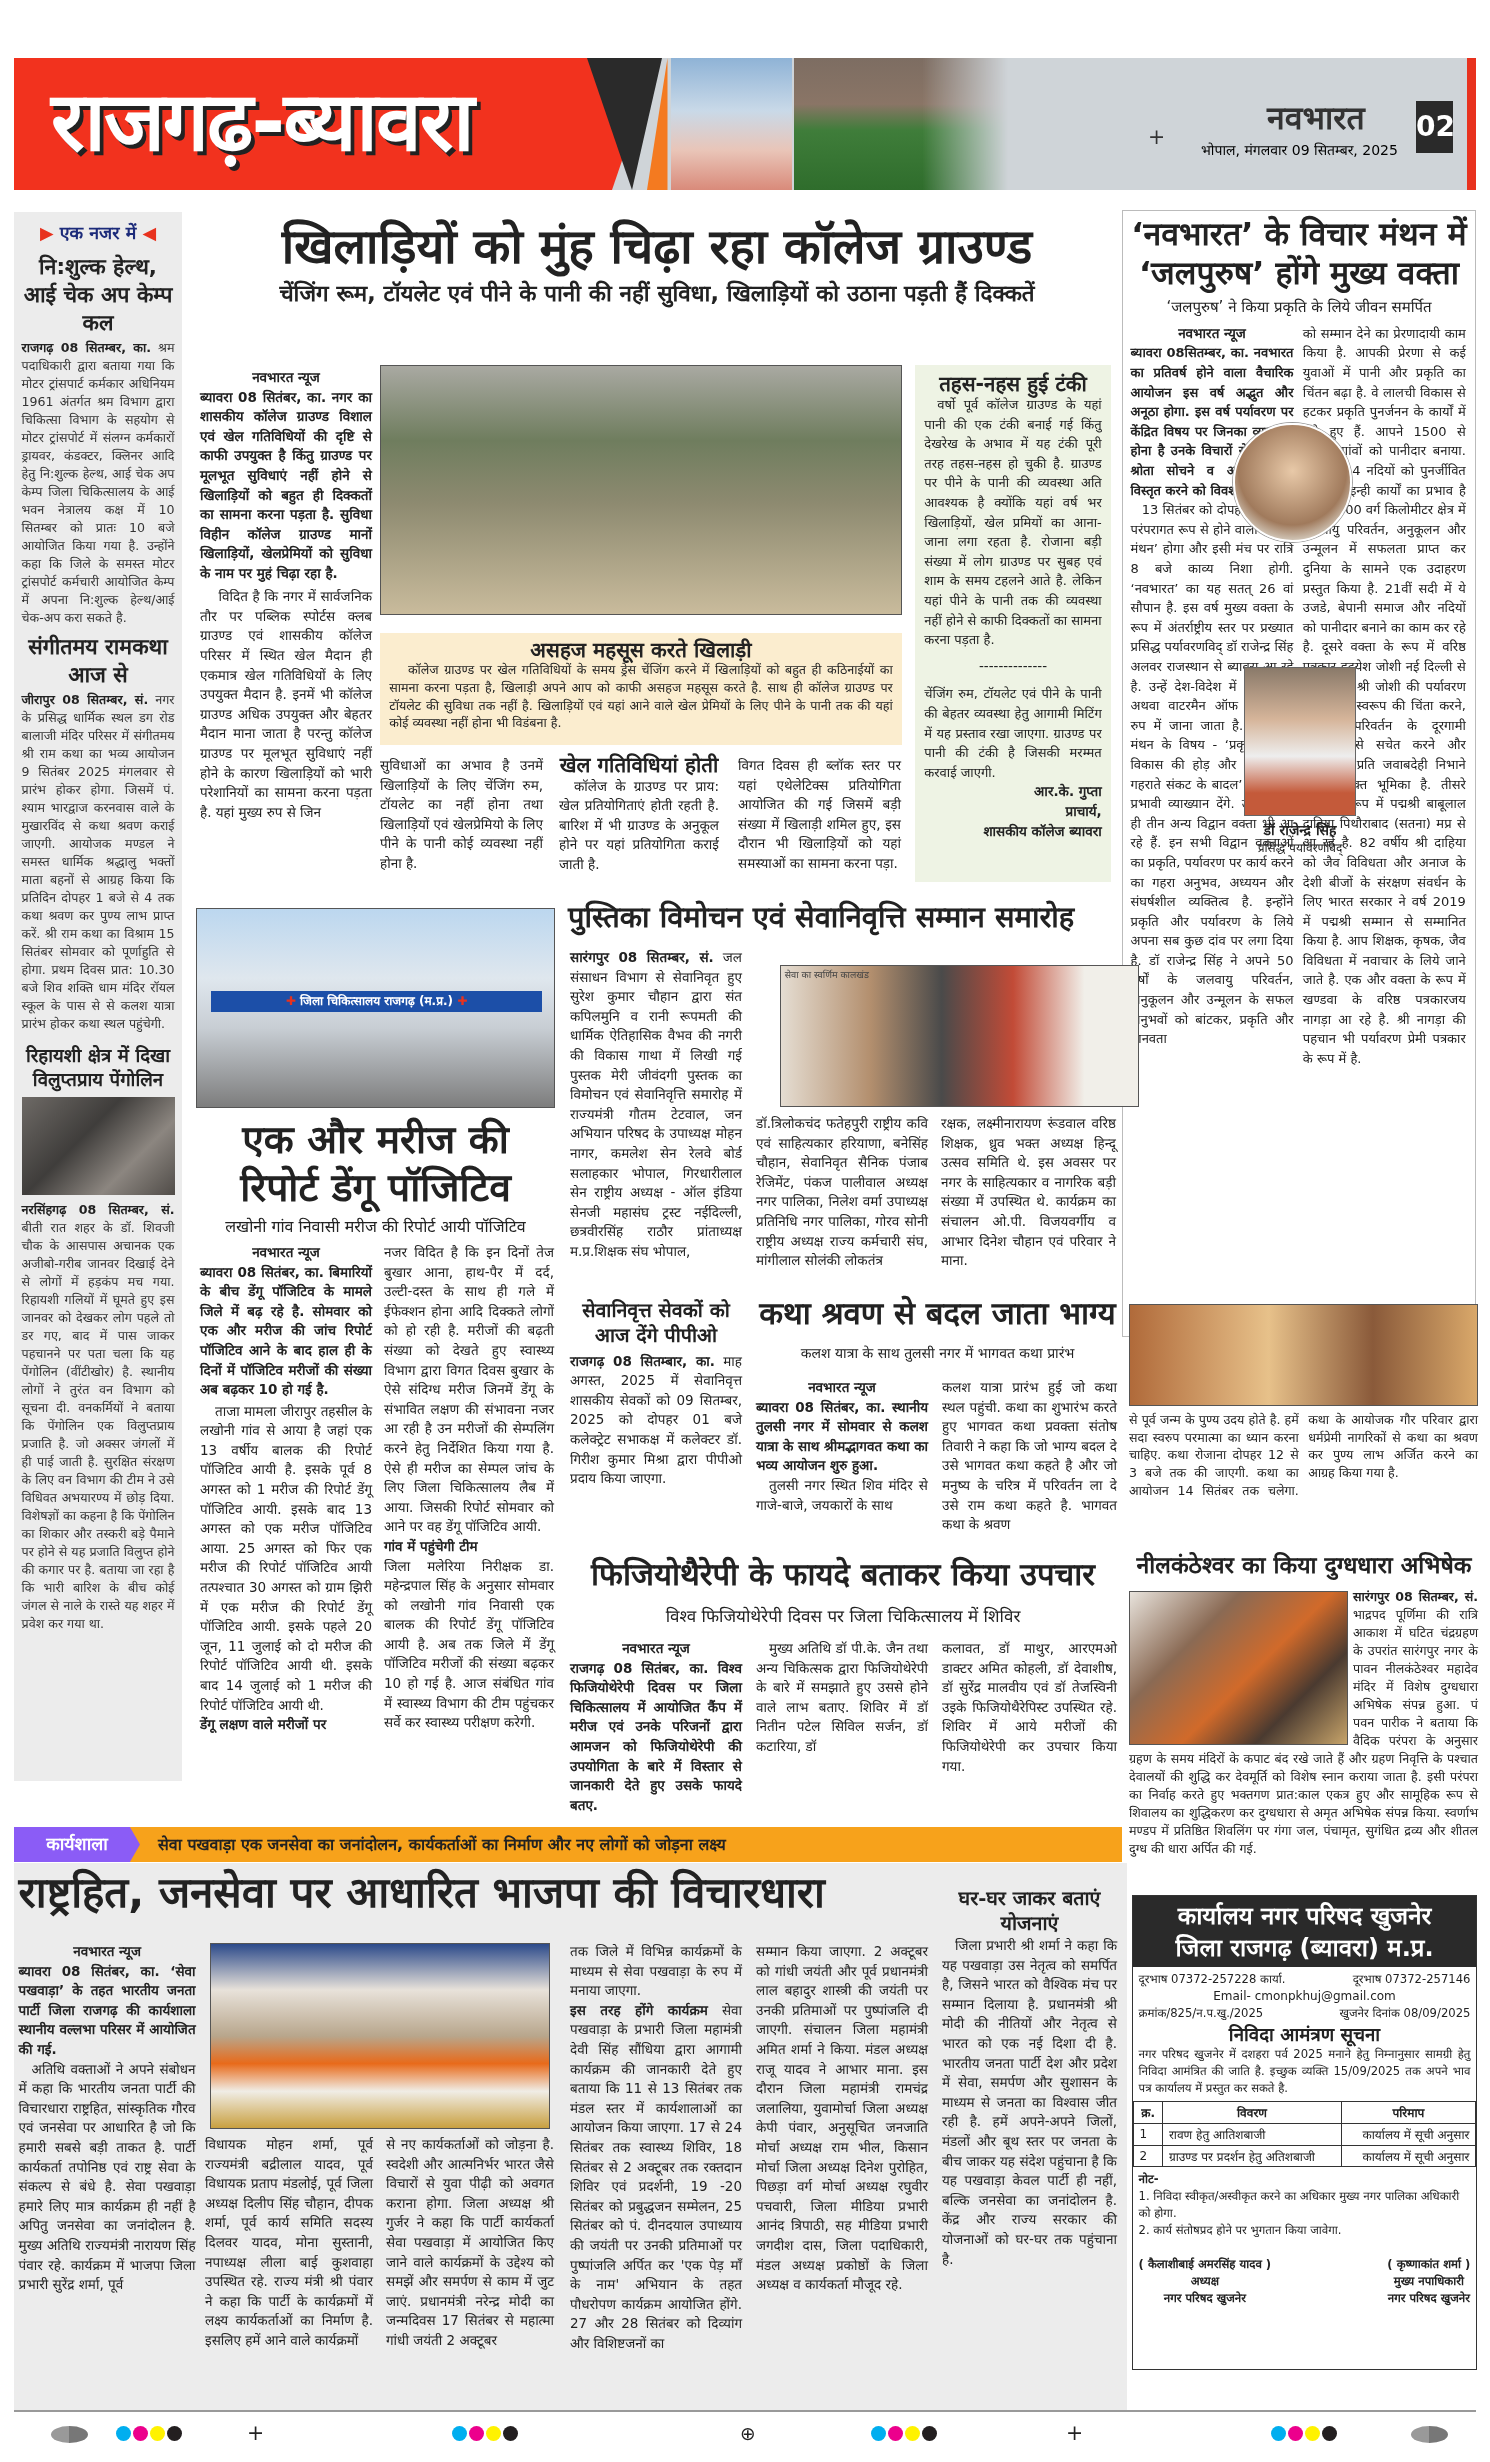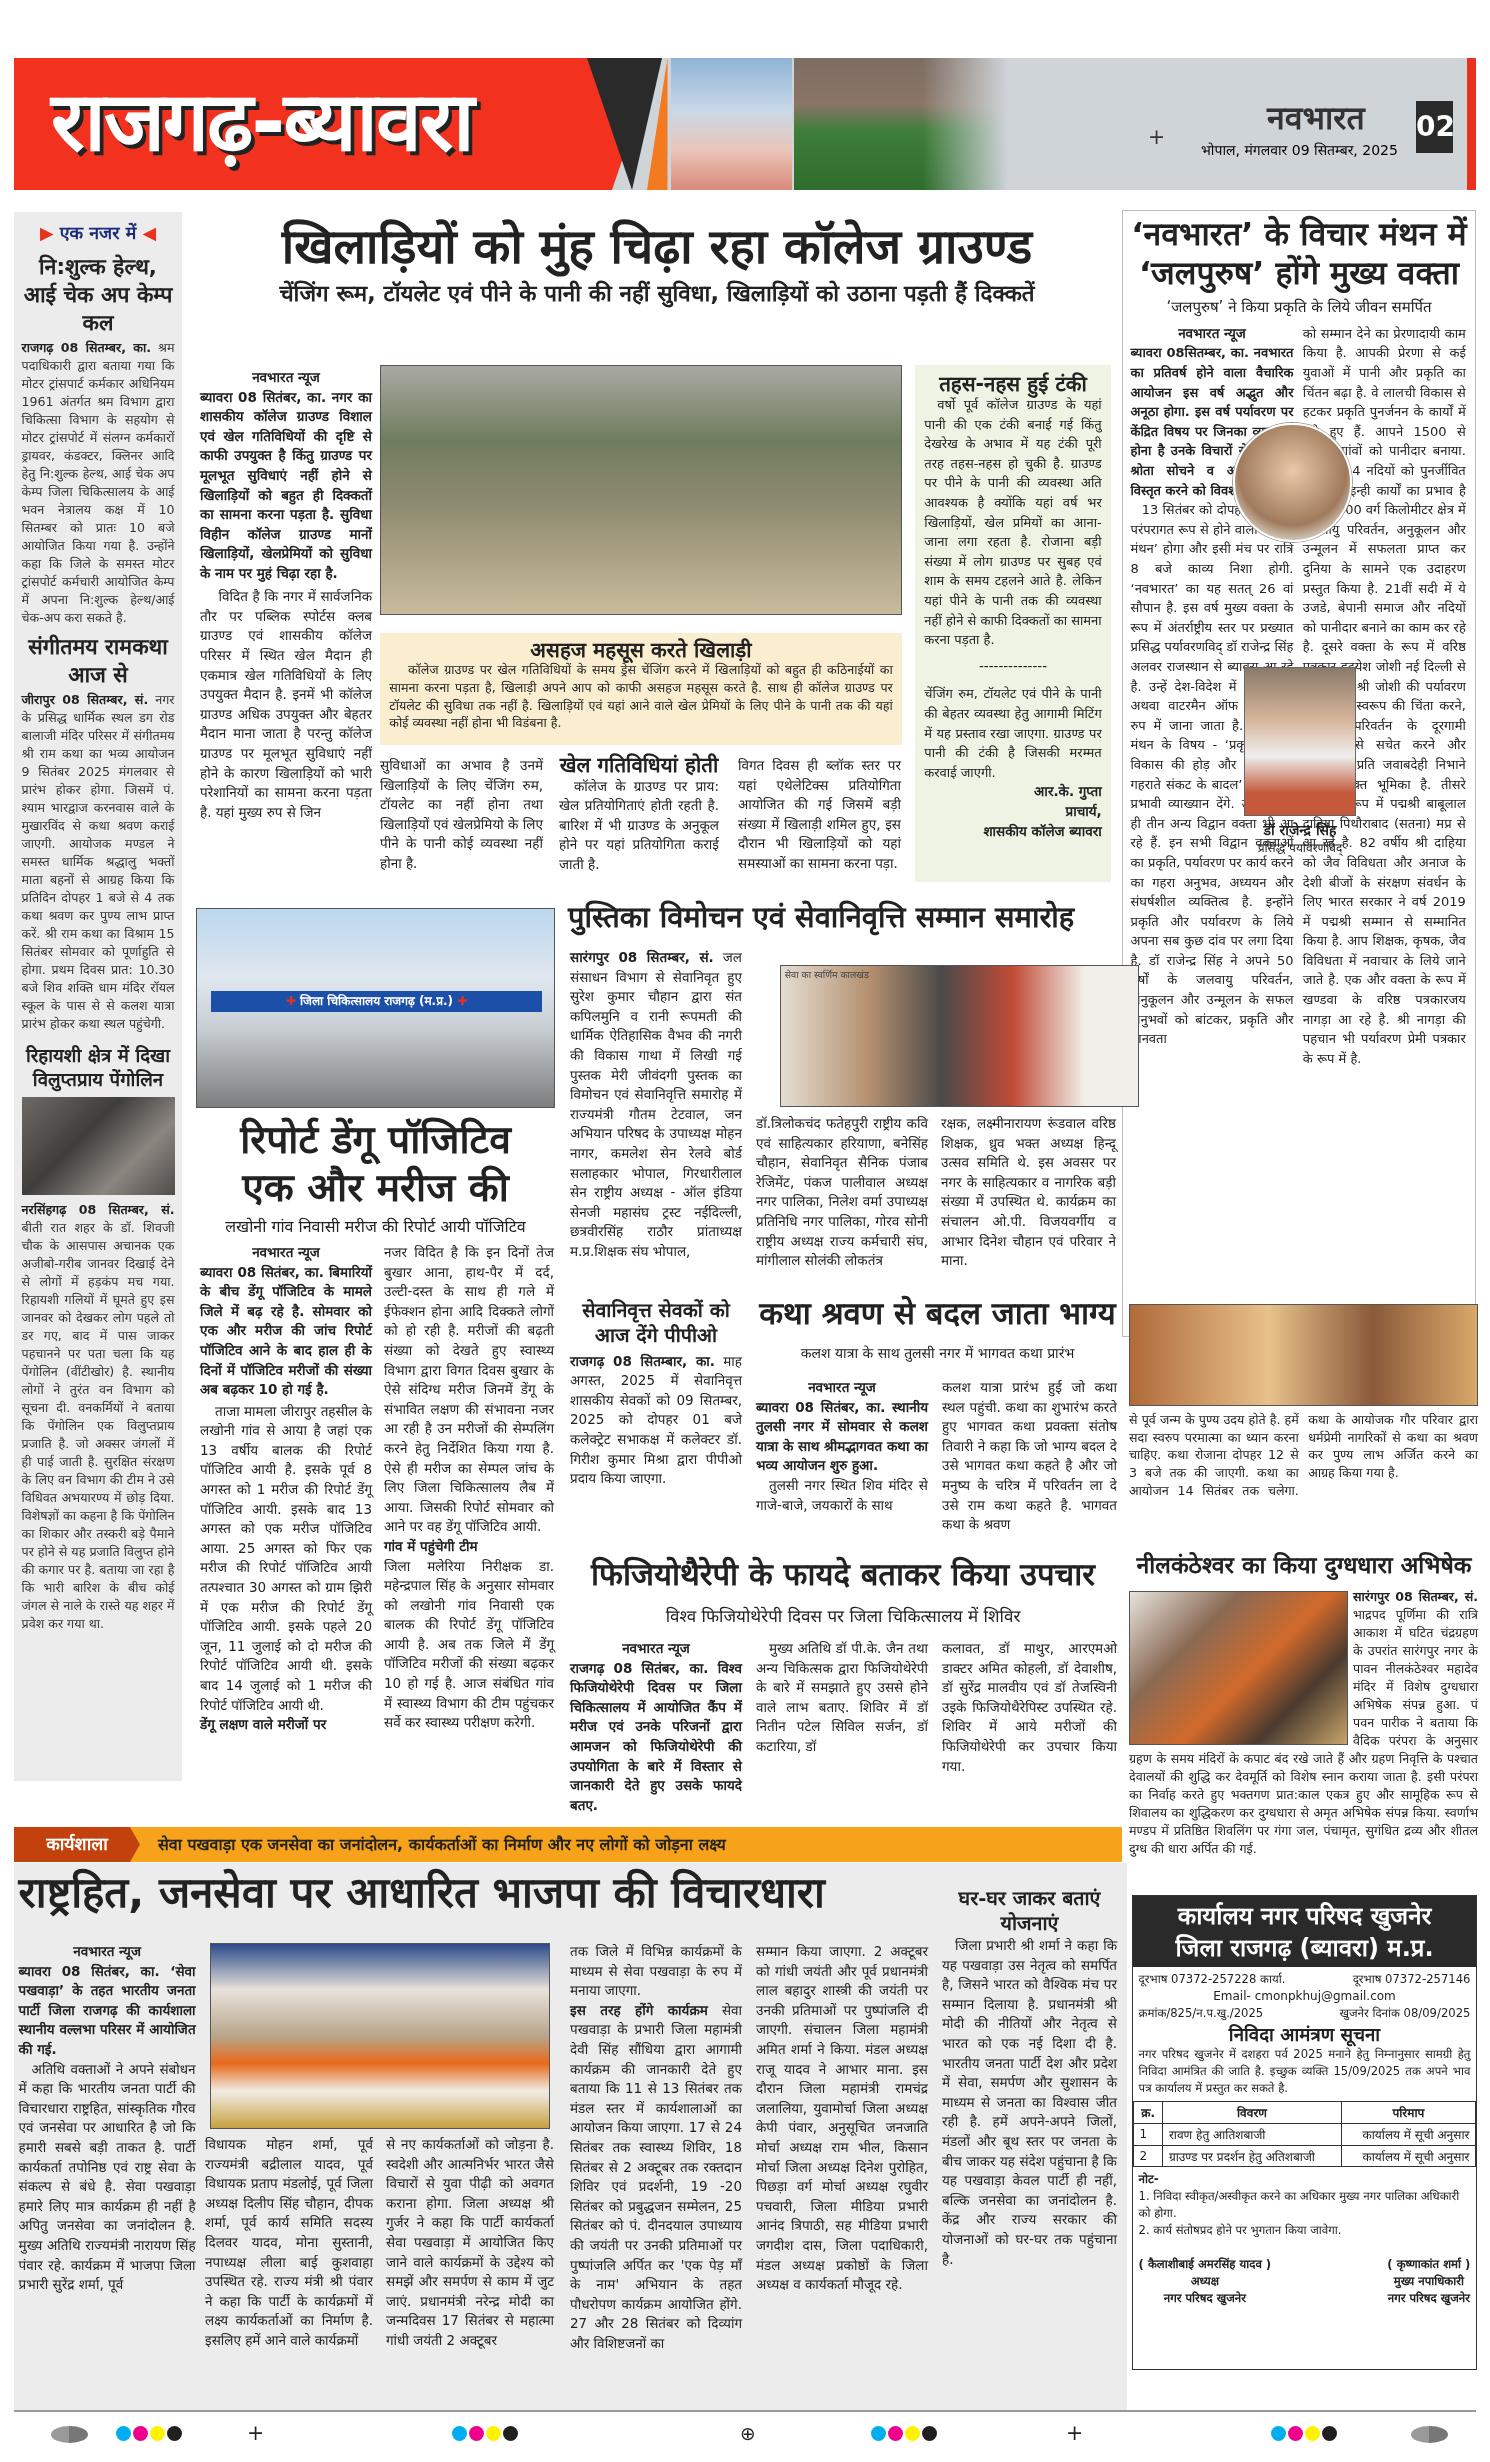--- a/index.html
+++ b/index.html
@@ -111,22 +111,22 @@
   <div class="abs" style="left:112px;top:609px;width:130px;text-align:center">
     <div style="font-size:14px;font-weight:bold">डॉ राजेन्द्र सिंह</div>
     <div style="font-size:12px">प्रसिद्ध पर्यावरणविद्</div>
   </div>
 </div>
 
 <div class="abs" style="left:196px;top:908px;width:359px;height:200px;background:linear-gradient(180deg,#bcd7ef 0%,#dfe7ee 35%,#c8ced4 60%,#7d7d7d 100%);border:0.9px solid #555">
   <div class="abs" style="left:14px;top:82px;width:331px;height:20.5px;background:#1c4fa8;color:#fff;font-size:12px;font-weight:bold;text-align:center;line-height:20.5px"><span style="color:#e8321e">✚ </span><span>जिला चिकित्सालय राजगढ़ (म.प्र.)</span><span style="color:#e8321e"> ✚</span></div>
 </div>
 <div class="abs h1" style="left:196px;top:1116px;width:359px;font-size:39px;text-align:center;line-height:48px">
+    <div>एक और मरीज की</div>
     <div>रिपोर्ट डेंगू पॉजिटिव</div>
-    <div>एक और मरीज की</div>
   </div>
 <div class="abs" style="left:196px;top:1215px;width:359px;font-size:16px;text-align:center">लखोनी गांव निवासी मरीज की रिपोर्ट आयी पॉजिटिव</div>
 <div class="abs" style="left:200px;top:1243px;width:172px">
   <div class="txt" style="text-align:center;font-weight:bold">नवभारत न्यूज</div>
   <div class="txt" style="font-weight:bold">ब्यावरा 08 सितंबर, का. बिमारियों के बीच डेंगू पॉजिटिव के मामले जिले में बढ़ रहे है. सोमवार को एक और मरीज की जांच रिपोर्ट पॉजिटिव आने के बाद हाल ही के दिनों में पॉजिटिव मरीजों की संख्या अब बढ़कर 10 हो गई है.</div>
   <div class="txt" style="text-indent:15px;margin-top:1.9px">ताजा मामला जीरापुर तहसील के लखोनी गांव से आया है जहां एक 13 वर्षीय बालक की रिपोर्ट पॉजिटिव आयी है. इसके पूर्व 8 अगस्त को 1 मरीज की रिपोर्ट डेंगू पॉजिटिव आयी. इसके बाद 13 अगस्त को एक मरीज पॉजिटिव आया. 25 अगस्त को फिर एक मरीज की रिपोर्ट पॉजिटिव आयी तत्पश्चात 30 अगस्त को ग्राम झिरी में एक मरीज की रिपोर्ट डेंगू पॉजिटिव आयी. इसके पहले 20 जून, 11 जुलाई को दो मरीज की रिपोर्ट पॉजिटिव आयी थी. इसके बाद 14 जुलाई को 1 मरीज की रिपोर्ट पॉजिटिव आयी थी.</div>
   <div class="txt" style="font-weight:bold">डेंगू लक्षण वाले मरीजों पर</div>
 </div>
 <div class="abs" style="left:384px;top:1243px;width:170px">
   <div class="txt">नजर विदित है कि इन दिनों तेज बुखार आना, हाथ-पैर में दर्द, उल्टी-दस्त के साथ ही गले में ईफेक्शन होना आदि दिक्कते लोगों को हो रही है. मरीजों की बढ़ती संख्या को देखते हुए स्वास्थ्य विभाग द्वारा विगत दिवस बुखार के ऐसे संदिग्ध मरीज जिनमें डेंगू के संभावित लक्षण की संभावना नजर आ रही है उन मरीजों की सेम्पलिंग करने हेतु निर्देशित किया गया है. ऐसे ही मरीज का सेम्पल जांच के लिए जिला चिकित्सालय लैब में आया. जिसकी रिपोर्ट सोमवार को आने पर वह डेंगू पॉजिटिव आयी.</div>
@@ -168,21 +168,21 @@
 <div class="abs txt" style="left:942px;top:1639px;width:175px">कलावत, डॉ माथुर, आरएमओ डाक्टर अमित कोहली, डॉ देवाशीष, डॉ सुरेंद्र मालवीय एवं डॉ तेजस्विनी उइके फिजियोथैरेपिस्ट उपस्थित रहे. शिविर में आये मरीजों की फिजियोथेरेपी कर उपचार किया गया.</div>
 
 <div class="abs h1" style="left:1127px;top:1553px;width:354px;font-size:23px;text-align:center">नीलकंठेश्वर का किया दुग्धधारा अभिषेक</div>
 <div class="abs" style="left:1129px;top:1591px;width:219px;height:154px;background:linear-gradient(135deg,#e8e3dc,#8a6a54 30%,#d16a2a 55%,#4a3a30 75%,#c7a46a);border:0.9px solid #555"></div>
 <div class="abs txt" style="left:1129px;top:1588px;width:349px;font-size:12.6px;line-height:18px">
   <div style="float:left;width:224px;height:158px"></div>
   <b>सारंगपुर 08 सितम्बर, सं.</b> <span>भाद्रपद पूर्णिमा की रात्रि आकाश में घटित चंद्रग्रहण के उपरांत सारंगपुर नगर के पावन नीलकंठेश्वर महादेव मंदिर में विशेष दुग्धधारा अभिषेक संपन्न हुआ. पं पवन पारीक ने बताया कि वैदिक परंपरा के अनुसार ग्रहण के समय मंदिरों के कपाट बंद रखे जाते हैं और ग्रहण निवृत्ति के पश्चात देवालयों की शुद्धि कर देवमूर्ति को विशेष स्नान कराया जाता है. इसी परंपरा का निर्वाह करते हुए भक्तगण प्रात:काल एकत्र हुए और सामूहिक रूप से शिवालय का शुद्धिकरण कर दुग्धधारा से अमृत अभिषेक संपन्न किया. स्वर्णाभ मण्डप में प्रतिष्ठित शिवलिंग पर गंगा जल, पंचामृत, सुगंधित द्रव्य और शीतल दुग्ध की धारा अर्पित की गई.</span>
 </div>
 
 <div class="abs" style="left:14px;top:1827px;width:1108px;height:35px;background:#f7a21b">
-  <div class="abs" style="left:0;top:0;width:126px;height:35px;background:#c2410c;color:#fff;font-size:17.7px;font-weight:bold;text-align:center;line-height:35px;clip-path:polygon(0 0,92% 0,100% 50%,92% 100%,0 100%)">कार्यशाला</div>
+  <div class="abs" style="left:0;top:0;width:126px;height:35px;background:#8b5cf6;color:#fff;font-size:17.7px;font-weight:bold;text-align:center;line-height:35px;clip-path:polygon(0 0,92% 0,100% 50%,92% 100%,0 100%)">कार्यशाला</div>
   <div class="abs" style="left:144px;top:0;line-height:35px;font-size:16px;font-weight:bold;color:#222">सेवा पखवाड़ा एक जनसेवा का जनांदोलन, कार्यकर्ताओं का निर्माण और नए लोगों को जोड़ना लक्ष्य</div>
 </div>
 <div class="abs" style="left:14px;top:1863px;width:1113px;height:549px;background:#ececec"></div>
 <div class="abs h1" style="left:18.6px;top:1870px;width:922px;font-size:42px">राष्ट्रहित, जनसेवा पर आधारित भाजपा की विचारधारा</div>
 <div class="abs" style="left:18.6px;top:1942px;width:177px">
   <div class="txt" style="text-align:center;font-weight:bold">नवभारत न्यूज</div>
   <div class="txt" style="font-weight:bold">ब्यावरा 08 सितंबर, का. ‘सेवा पखवाड़ा’ के तहत भारतीय जनता पार्टी जिला राजगढ़ की कार्यशाला स्थानीय वल्लभा परिसर में आयोजित की गई.</div>
   <div class="txt" style="text-indent:13px">अतिथि वक्ताओं ने अपने संबोधन में कहा कि भारतीय जनता पार्टी की विचारधारा राष्ट्रहित, सांस्कृतिक गौरव एवं जनसेवा पर आधारित है जो कि हमारी सबसे बड़ी ताकत है. पार्टी कार्यकर्ता तपोनिष्ठ एवं राष्ट्र सेवा के संकल्प से बंधे है. सेवा पखवाड़ा हमारे लिए मात्र कार्यक्रम ही नहीं है अपितु जनसेवा का जनांदोलन है. मुख्य अतिथि राज्यमंत्री नारायण सिंह पंवार रहे. कार्यक्रम में भाजपा जिला प्रभारी सुरेंद्र शर्मा, पूर्व</div>
 </div>
 <div class="abs" style="left:210px;top:1943px;width:340px;height:186px;background:linear-gradient(180deg,#2c4a8a 0%,#e8e2da 25%,#b8a68c 50%,#e86a1a 65%,#f0ede6 80%,#c9a040 100%);border:0.9px solid #555"></div>

